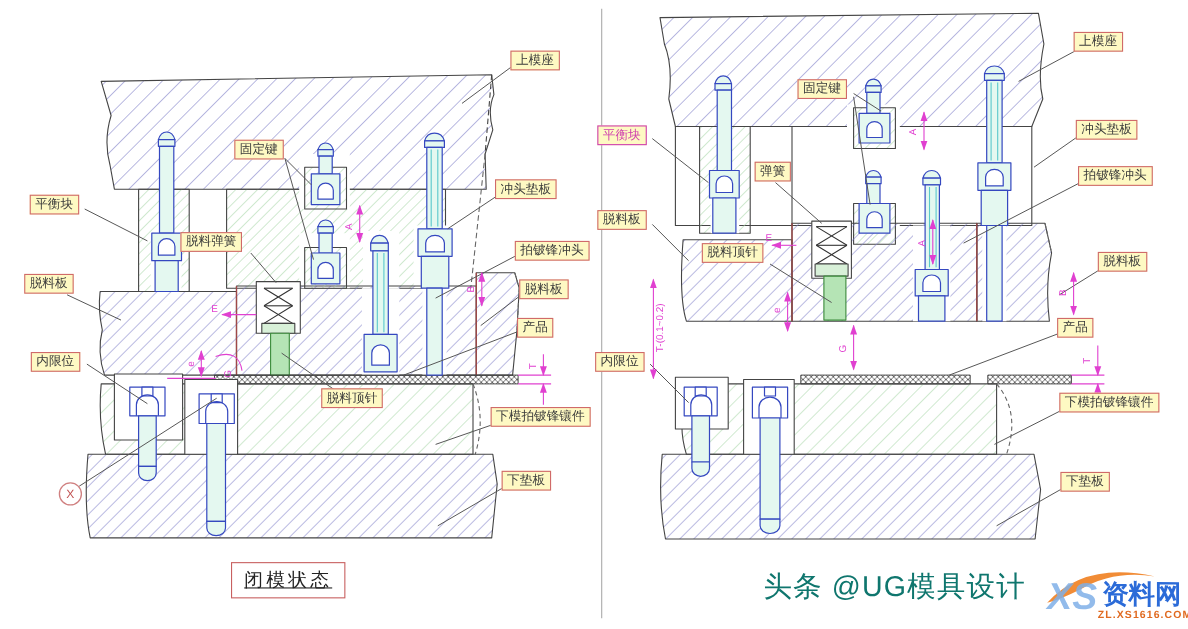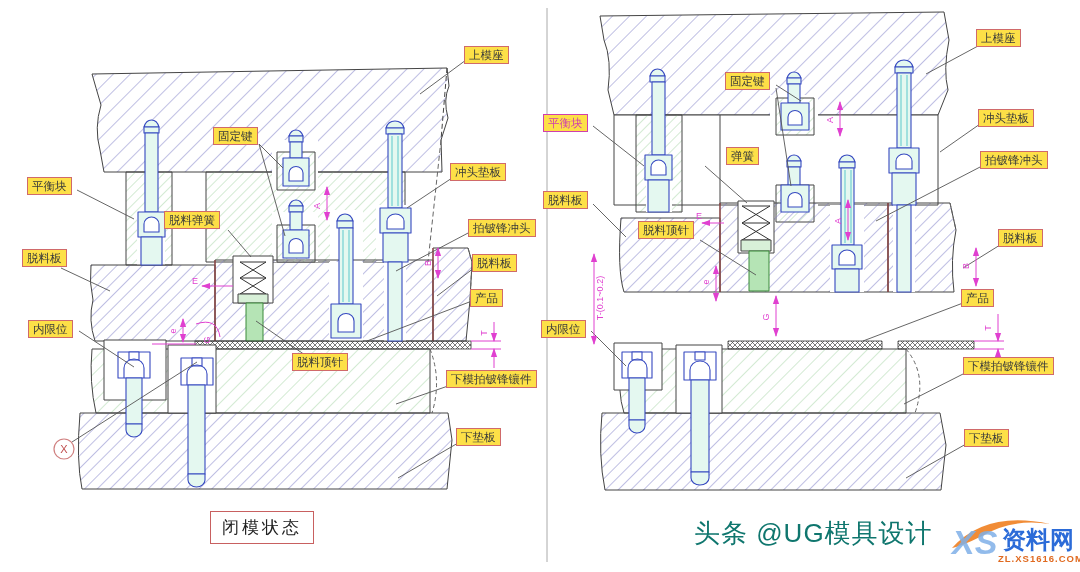--- a/index.html
+++ b/index.html
@@ -1,23 +1,23 @@
 <!DOCTYPE html>
 <html><head>
 <meta charset="utf-8">
 <style>
   html,body{margin:0;padding:0;background:#ffffff;}
   #stage{position:relative;width:1080px;height:572px;background:#fff;overflow:hidden;
          font-family:"Liberation Sans",sans-serif;}
   #cad{position:absolute;left:0;top:0;}
-  .lbl{position:absolute;border:1px solid #d06a6a;background:#fde047;color:#3a3a3a;
+  .lbl{position:absolute;border:1px solid #d06a6a;background:#fef9c3;color:#3a3a3a;
        font-size:11.5px;line-height:1.25;padding:1px 4px;white-space:nowrap;z-index:5;}
   .lbl.mag{color:#cf3fae;border-color:#cf3fae;}
   .cap{position:absolute;border:1.5px solid #c86060;background:#fff;color:#222;
-       font-size:17px;letter-spacing:3px;padding:4px 11px;white-space:nowrap;z-index:4;}
+       font-size:17px;letter-spacing:3px;padding:4px 11px;white-space:nowrap;z-index:4;text-decoration:underline;}
   #watermark{position:absolute;left:694px;top:516px;color:#0f766e;font-size:26px;
        font-weight:500;letter-spacing:1px;white-space:nowrap;z-index:9;}
   #logo{position:absolute;left:946px;top:504px;width:134px;height:62px;z-index:10;}
   .logo-name{font-weight:bold;font-size:24px;fill:#2b6bd8;paint-order:stroke;stroke:#ffffff;stroke-width:1px;}
   .logo-xs{font-weight:bold;font-style:italic;font-size:34px;fill:#7fb0e8;opacity:.85;}
   .logo-dom{font-weight:bold;font-size:9.5px;fill:#e06a20;letter-spacing:1px;}
   text.dim{fill:#e040d0;font-size:9px;font-family:"Liberation Sans",sans-serif;}
   text.dimv{fill:#e040d0;font-size:9px;font-family:"Liberation Sans",sans-serif;}
 </style>
 </head>
@@ -356,21 +356,21 @@
 <div class="lbl" style="left:28px;top:320px">内限位</div>
 <div class="lbl" style="left:292px;top:353px">脱料顶针</div>
 <div class="lbl" style="left:446px;top:370px">下模拍铍锋镶件</div>
 <div class="lbl" style="left:456px;top:428px">下垫板</div>
 <div class="cap" style="left:210px;top:511px">闭模状态</div>
 
 <div class="lbl" style="left:976px;top:29px">上模座</div>
 <div class="lbl" style="left:725px;top:72px">固定键</div>
 <div class="lbl mag" style="left:543px;top:114px">平衡块</div>
 <div class="lbl" style="left:978px;top:109px">冲头垫板</div>
-<div class="lbl" style="left:726px;top:147px">弹簧</div>
+<div class="lbl" style="left:686px;top:147px">弹簧</div>
 <div class="lbl" style="left:980px;top:151px">拍铍锋冲头</div>
 <div class="lbl" style="left:543px;top:191px">脱料板</div>
 <div class="lbl" style="left:638px;top:221px">脱料顶针</div>
 <div class="lbl" style="left:998px;top:229px">脱料板</div>
 <div class="lbl" style="left:961px;top:289px">产品</div>
 <div class="lbl" style="left:541px;top:320px">内限位</div>
 <div class="lbl" style="left:963px;top:357px">下模拍铍锋镶件</div>
 <div class="lbl" style="left:964px;top:429px">下垫板</div>
 
 <div id="watermark">头条 @UG模具设计</div>

